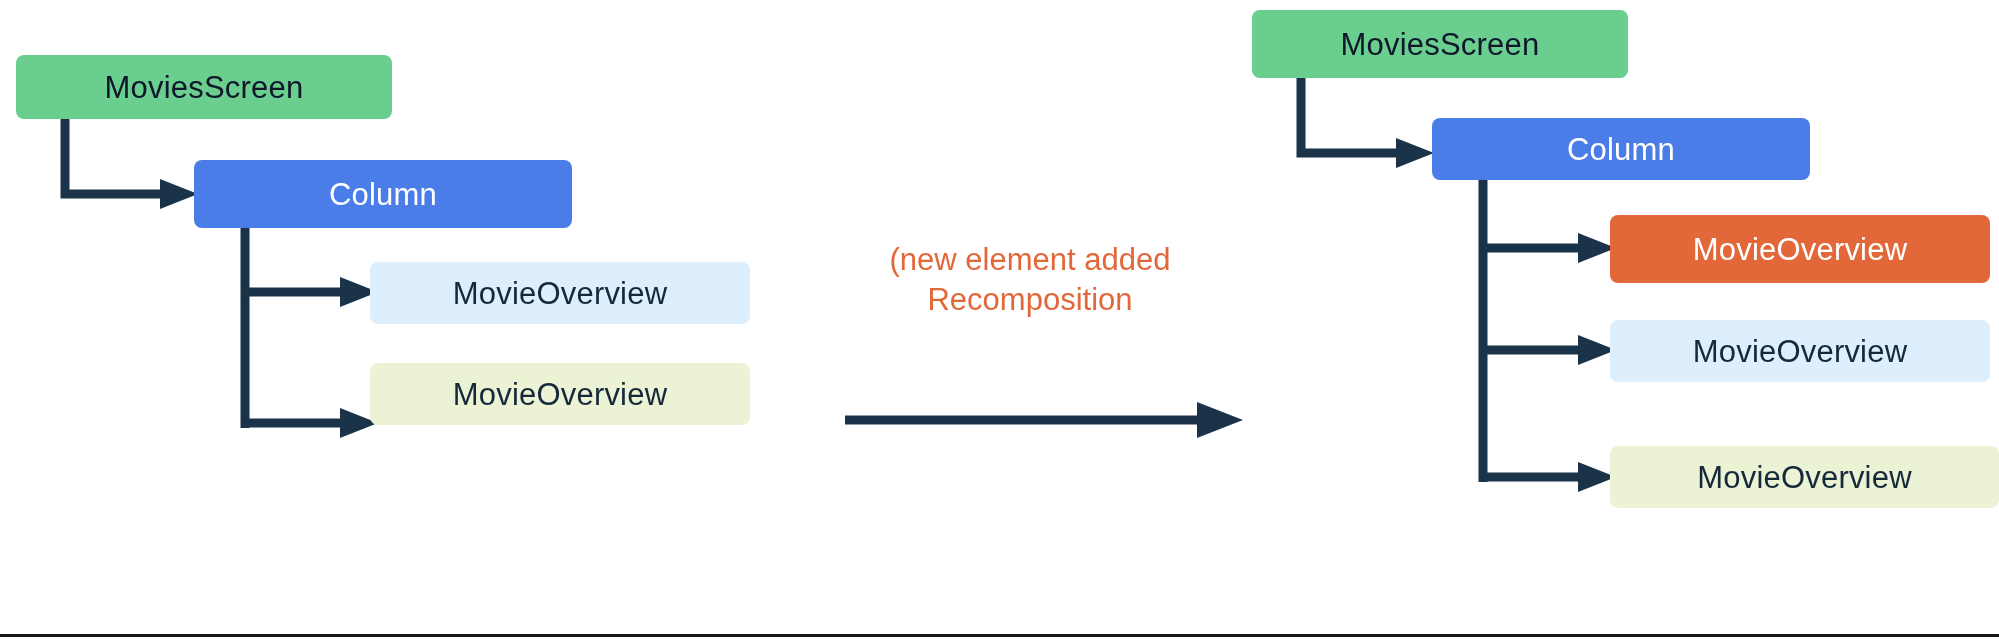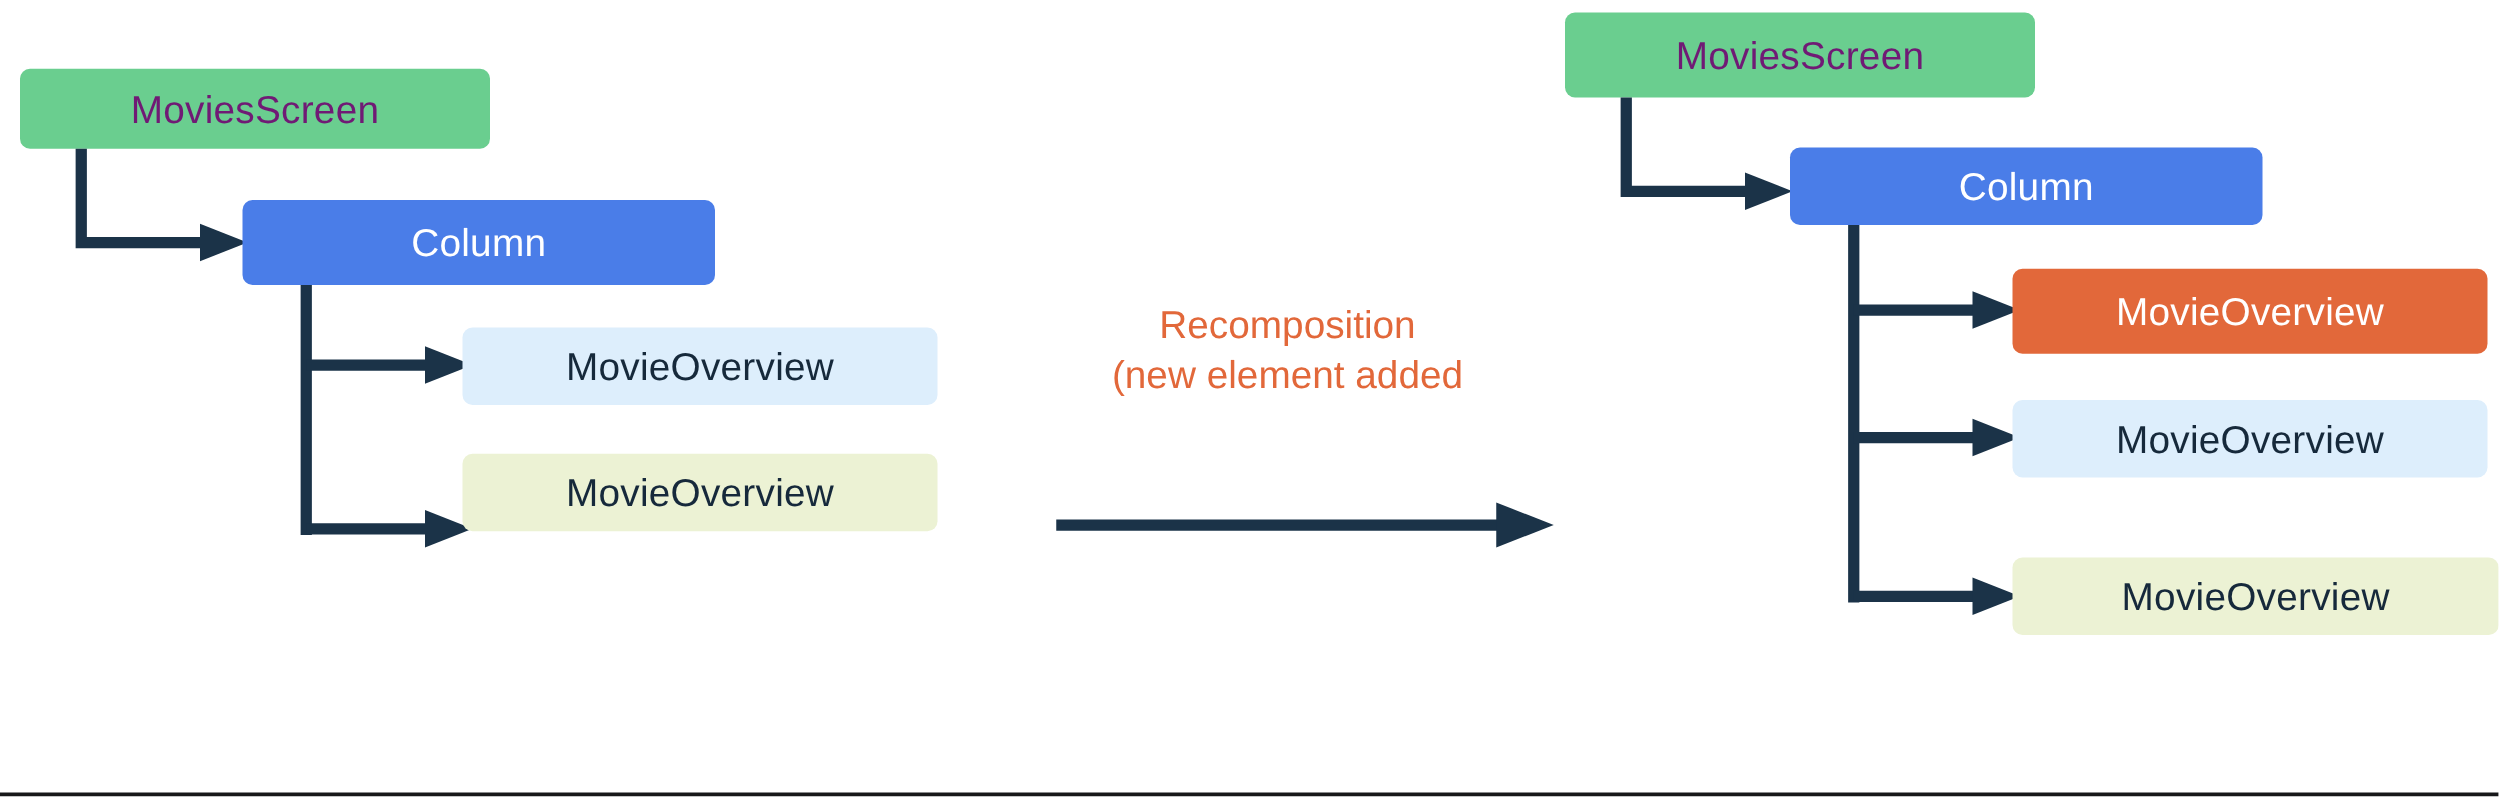--- a/index.html
+++ b/index.html
@@ -23,21 +23,21 @@
     box-sizing: border-box;
     display: flex;
     align-items: center;
     justify-content: center;
     border-radius: 8px;
     font-size: 31px;
     letter-spacing: 0.2px;
     white-space: nowrap;
     line-height: 1;
   }
-  .node-green  { background: #6ace8f; color: #701a75; }
+  .node-green  { background: #6ace8f; color: #0f172a; }
   .node-blue   { background: #4a7de8; color: #ffffff; }
   .node-orange { background: #e2683a; color: #ffffff; }
   .node-lblue  { background: #ddeefc; color: #16293b; }
   .node-lyellow{ background: #ecf2d4; color: #16293b; }
 
   .connector {
     position: absolute;
     pointer-events: none;
   }
   .connector svg { display: block; overflow: visible; }
@@ -98,22 +98,22 @@
 
     <div class="node node-lyellow" style="left:370px; top:363px; width:380px; height:62px;">
       <span>MovieOverview</span>
     </div>
 
   </div>
 
   <div>
 
     <div class="center-caption" style="left:820px; top:240px; width:420px;">
+      <span class="cap-line">(new element added</span>
       <span class="cap-line">Recomposition</span>
-      <span class="cap-line">(new element added</span>
     </div>
 
     <div class="connector" style="left:845px; top:402px;">
       <svg width="400" height="36" viewBox="0 0 400 36" aria-hidden="true">
         <path d="M0,18 L355,18" stroke="#1b3348" stroke-width="9" fill="none"></path>
         <path d="M352,0 L398,18 L352,36 Z" fill="#1b3348"></path>
       </svg>
     </div>
 
   </div>

